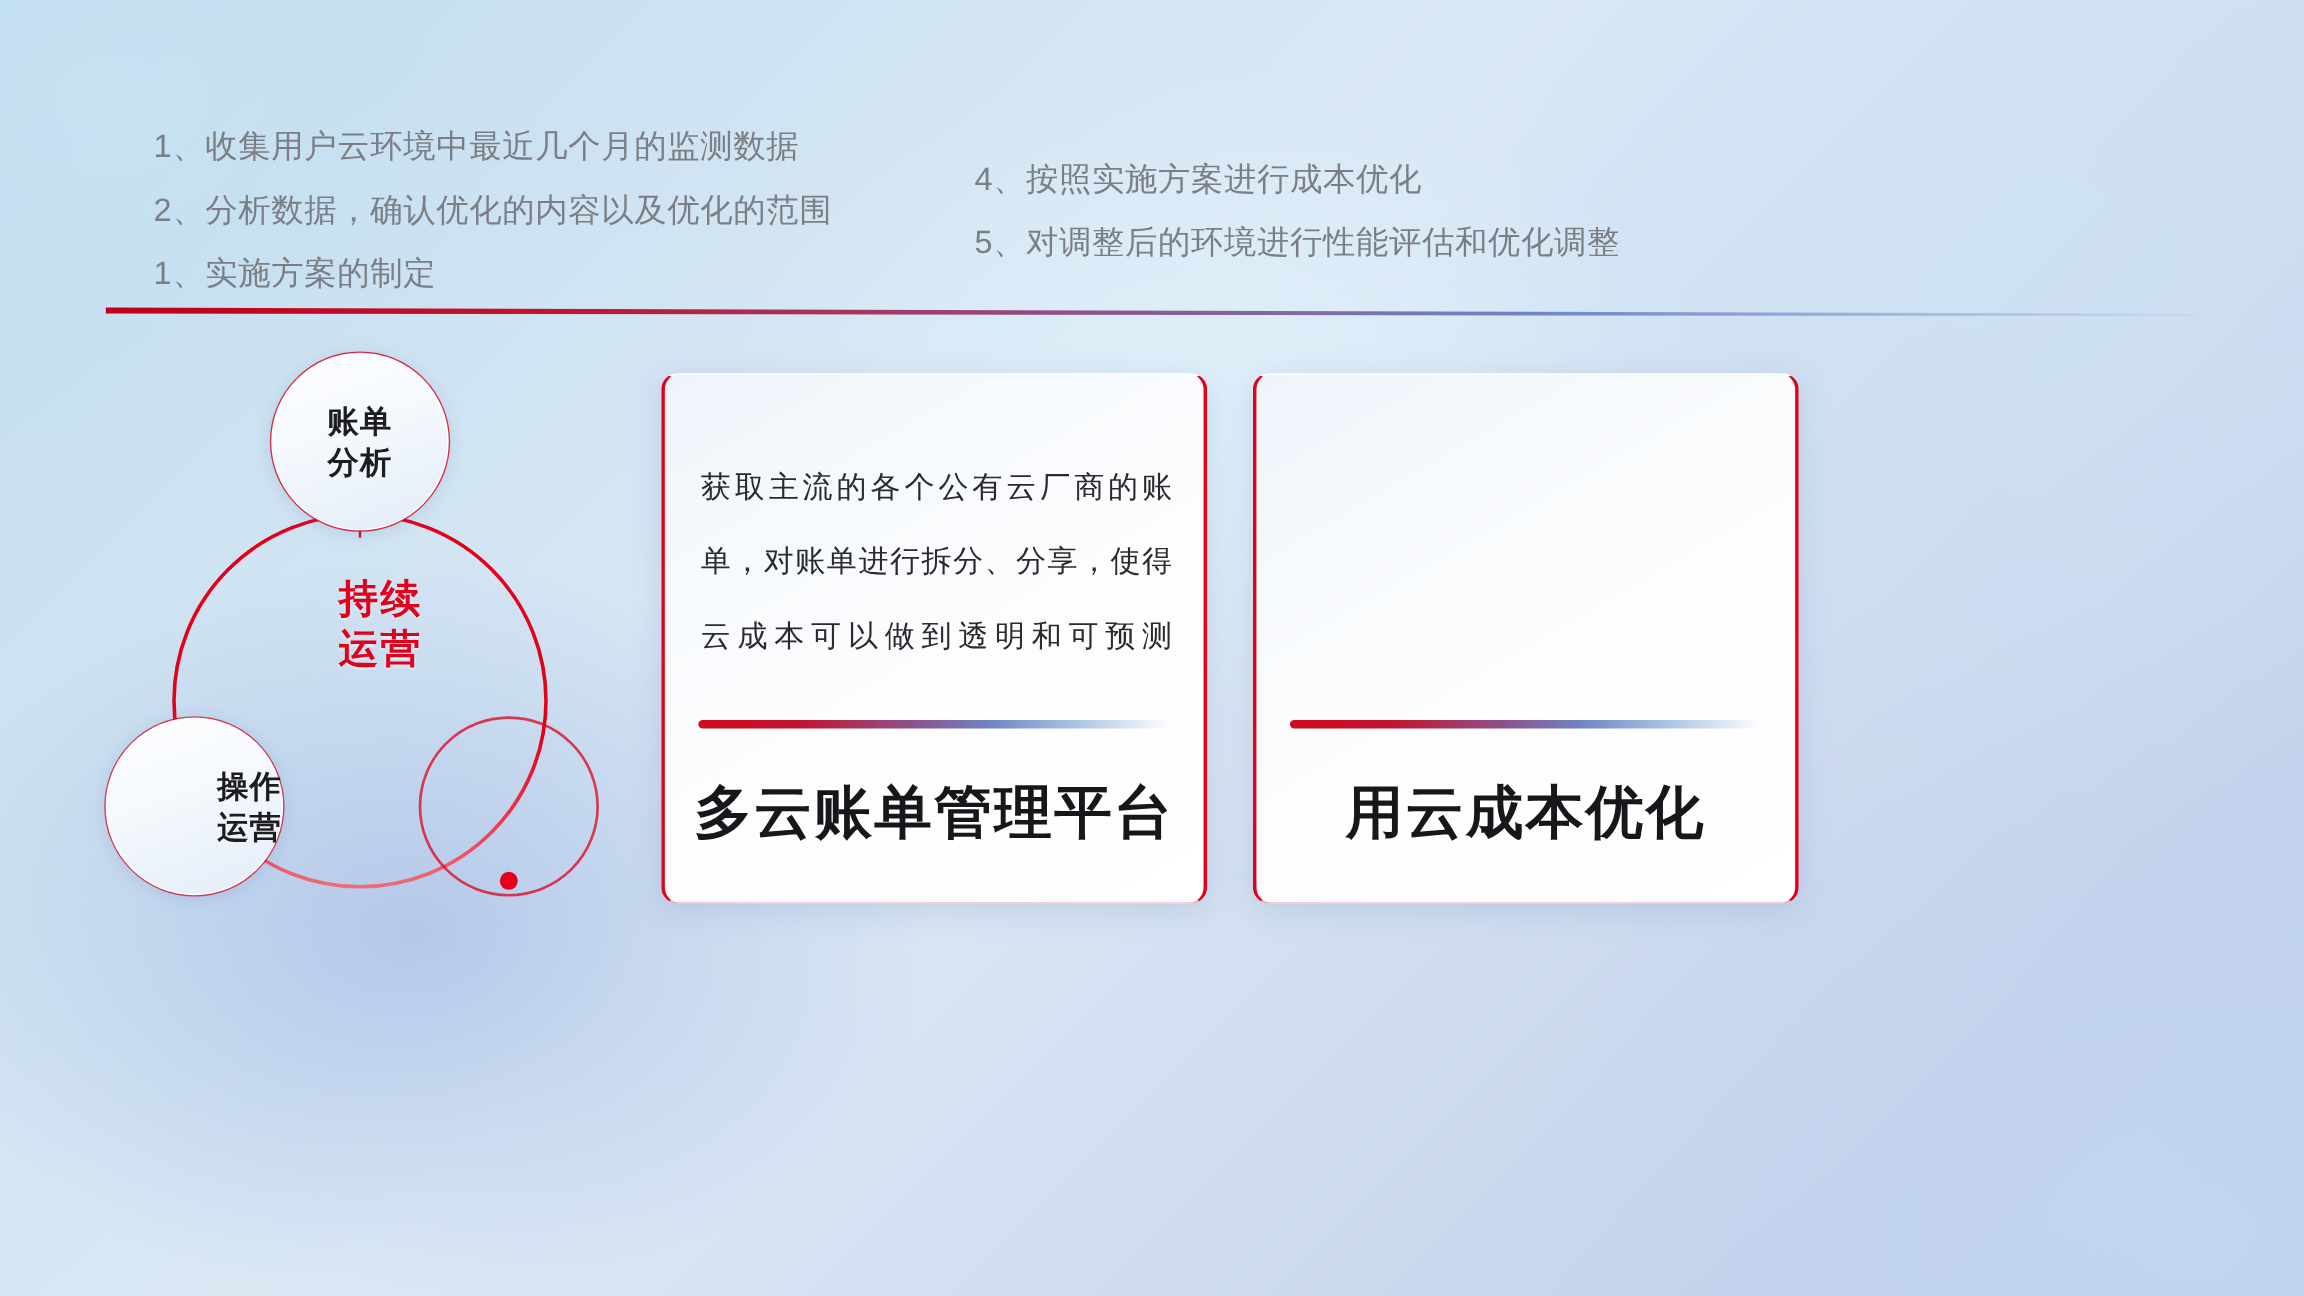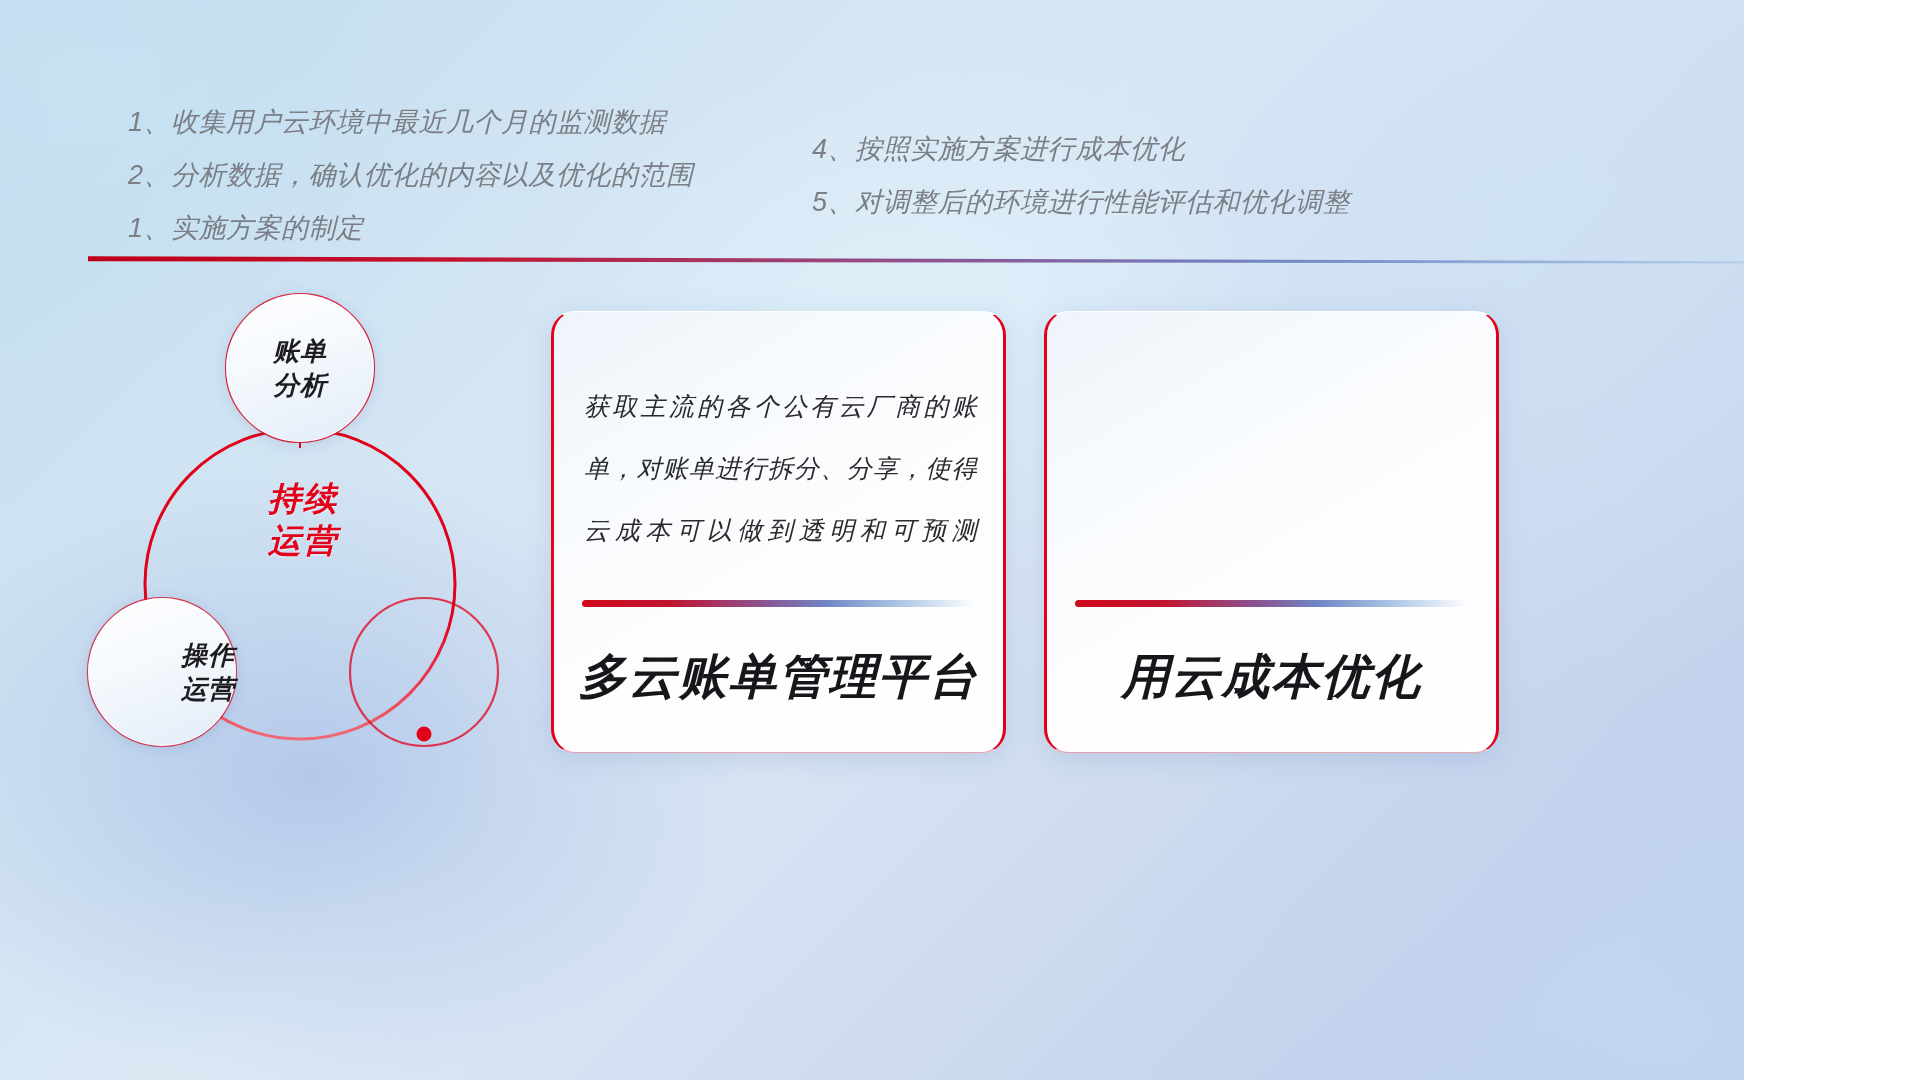--- a/index.html
+++ b/index.html
@@ -3,30 +3,29 @@
 <meta charset="utf-8">
 <style>
   * { box-sizing: border-box; margin: 0; padding: 0; }
   html, body {
     width: 1920px; height: 1080px;
     overflow: hidden;
     font-family: "Liberation Sans", "DejaVu Sans", sans-serif;
   }
   #stage {
     position: relative;
-    width: 1744px; height: 1080px;
+    width: 1920px; height: 1080px;
     background:
       radial-gradient(ellipse 700px 500px at 18% 72%, rgba(150,175,225,0.55) 0%, rgba(150,175,225,0) 62%),
       radial-gradient(ellipse 620px 420px at 52% 30%, rgba(222,240,250,0.85) 0%, rgba(222,240,250,0) 64%),
       radial-gradient(ellipse 900px 700px at 88% 20%, rgba(205,225,245,0.75) 0%, rgba(205,225,245,0) 70%),
       radial-gradient(ellipse 800px 600px at 95% 95%, rgba(196,214,240,0.7) 0%, rgba(196,214,240,0) 70%),
       radial-gradient(ellipse 500px 400px at 5% 8%, rgba(198,226,243,0.9) 0%, rgba(198,226,243,0) 70%),
       linear-gradient(135deg, #bfdcee 0%, #cfe3f2 22%, #dce9f5 45%, #cfdcf0 68%, #c3d2ec 85%, #bfd0ea 100%);
     overflow: hidden;
-    font-style: italic;
   }
   
   .list { position: absolute; color: #7b7f85; }
   .list .row {
     font-size: 27px;
     line-height: 53px;
     white-space: nowrap;
     letter-spacing: 0.5px;
   }
   #list-left  { left: 128px; top: 96px; }
@@ -54,37 +53,37 @@
     font-size: 26px; font-weight: 700;
     line-height: 1.32;
     letter-spacing: 1px;
     z-index: 3;
   }
   #node-top  { left: 148px; top: 6px;   width: 148px; height: 148px; }
   #node-left { left: 10px;  top: 310px; width: 148px; height: 148px; align-items: flex-end; }
   #node-right{ left: 272px; top: 310px; width: 148px; height: 148px; }
   #center-label {
     position: absolute;
-    left: 155px; top: 190px;
+    left: 169px; top: 190px;
     width: 140px;
     text-align: center;
     color: #e2001a;
     font-size: 33px; font-weight: 700;
     line-height: 1.28;
     letter-spacing: 2px;
     z-index: 4;
     text-shadow: 0 1px 2px rgba(255,255,255,0.6);
   }
   #venn-svg { position: absolute; left: 0; top: 0; width: 450px; height: 480px; z-index: 2; }
 
   
   .card {
     position: absolute;
     top: 311px; width: 455px; height: 442px;
-    border-radius: 24px;
+    border-radius: 14px;
     background: linear-gradient(150deg, #eef4fb 0%, #f7fafd 28%, #fdfdfe 55%, #ffffff 100%);
     border-left: 3px solid #e2001a;
     border-right: 3px solid #e2001a;
     border-top: 1px solid rgba(255,255,255,0.9);
     border-bottom: 1px solid rgba(226,0,26,0.35);
     box-shadow: 0 6px 26px rgba(86,116,166,0.18);
     overflow: hidden;
   }
   #card-1 { left: 551px; }
   #card-2 { left: 1044px; }

